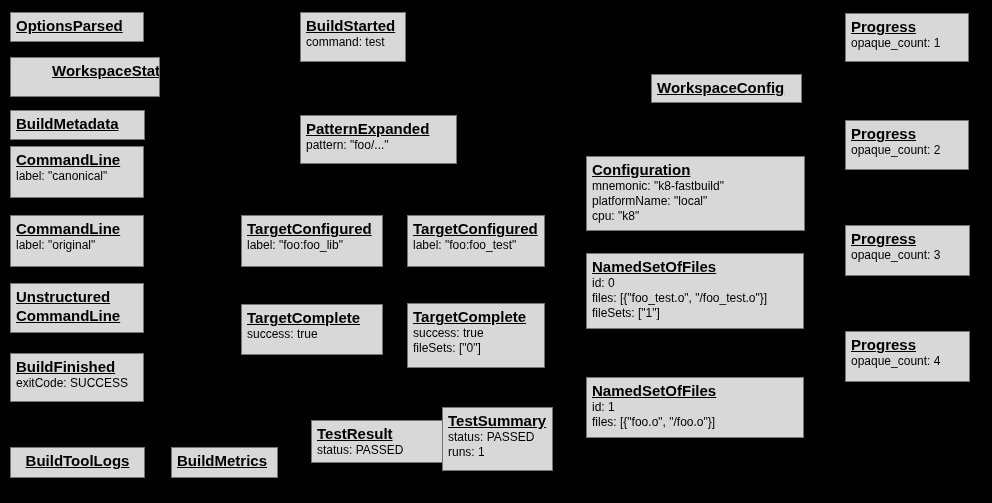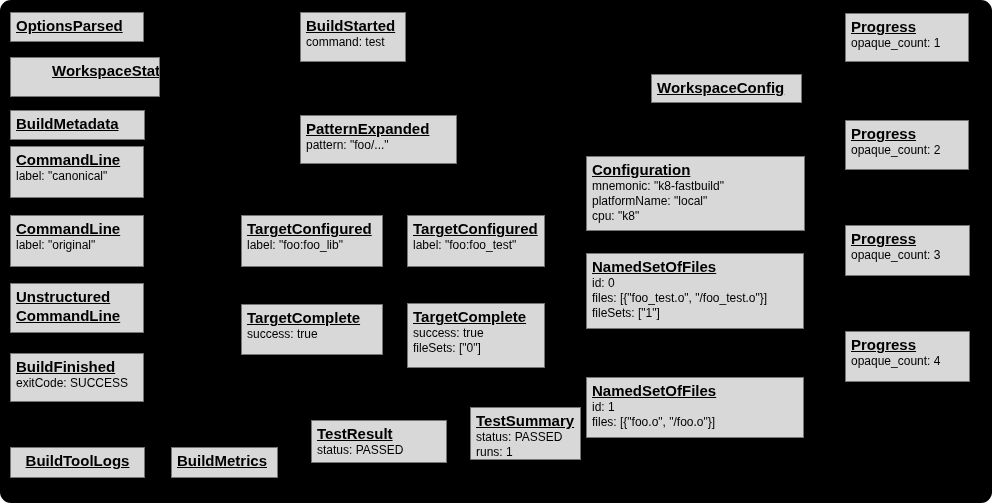--- a/index.html
+++ b/index.html
@@ -10,21 +10,20 @@
     width: 992px;
     height: 503px;
     overflow: hidden;
     font-family: "Liberation Sans", sans-serif;
   }
   .canvas {
     position: relative;
     width: 992px;
     height: 503px;
     background: var(--bg, #000);
-    border-radius: 11px;
   }
   .node {
     position: absolute;
     box-sizing: border-box;
     background: var(--box-fill, #d8d8d8);
     border: 1px solid var(--box-border, #777);
     color: var(--text, #000);
     padding: 3px 5px 2px 5px;
     overflow: hidden;
   }
@@ -131,21 +130,21 @@
       </div>
       <div class="node-field">success: true</div>
       <div class="node-field">fileSets: ["0"]</div>
     </div>
     <div class="node" style="left: 311px; top: 420px; width: 136px; height: 43px;">
       <div>
         <span class="title-line">TestResult</span>
       </div>
       <div class="node-field">status: PASSED</div>
     </div>
-    <div class="node" style="left: 442px; top: 407px; width: 111px; height: 53px; margin-left: 28px;">
+    <div class="node" style="left: 442px; top: 407px; width: 111px; height: 64px;">
       <div>
         <span class="title-line">TestSummary</span>
       </div>
       <div class="node-field">status: PASSED</div>
       <div class="node-field">runs: 1</div>
     </div>
     <div class="node" style="left: 651px; top: 74px; width: 151px; height: 29px;">
       <div>
         <span class="title-line">WorkspaceConfig</span>
       </div>

